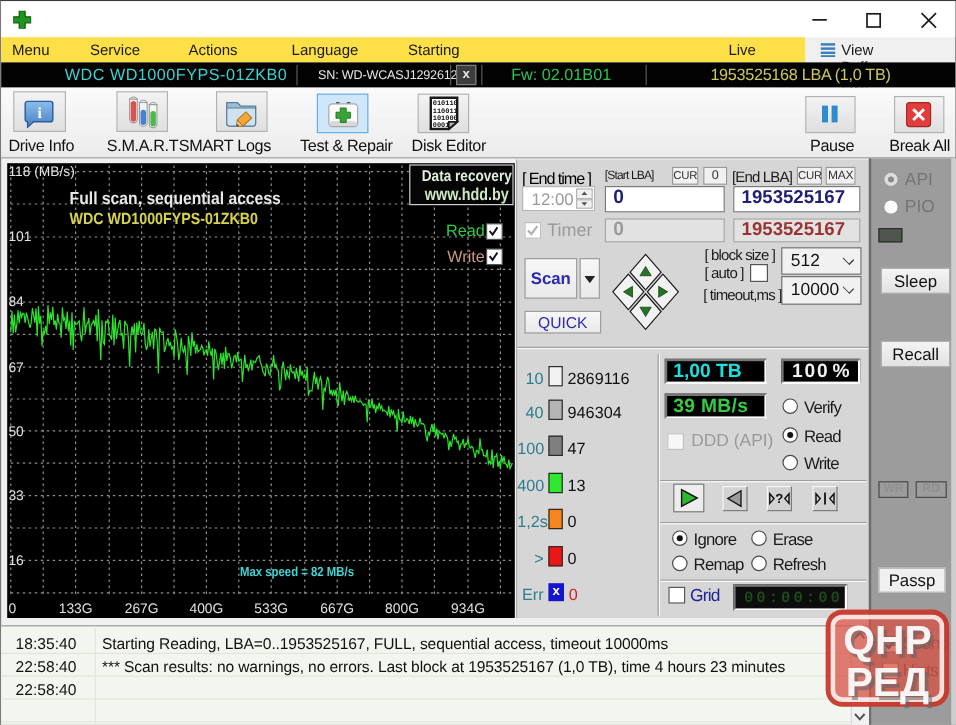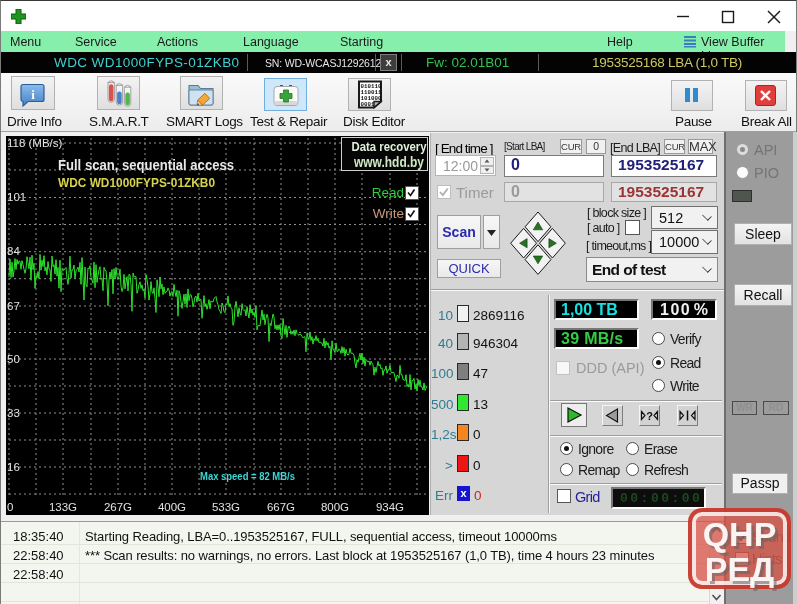--- a/index.html
+++ b/index.html
@@ -6,21 +6,21 @@
 html,body { width:797px; height:604px; overflow:hidden; }
 body { font-family:"Liberation Sans", sans-serif; background:#f0f0f0; position:relative; }
 #win { position:absolute; left:0; top:0; width:797px; height:604px; border:1px solid #7a7a7a; border-top:1px solid #3a3a3a; background:#f0f0f0; }
 .abs { position:absolute; }
 
 
 #titlebar { position:absolute; left:0; top:0; width:795px; height:30px; background:#ffffff; }
 #title-text { position:absolute; left:35px; top:8px; font-size:13.5px; color:#1a1a1a; }
 
 
-#menubar { position:absolute; left:0; top:30px; width:784px; height:21px; background:#86efac; }
+#menubar { position:absolute; left:0; top:30px; width:670px; height:21px; background:#fde047; }
 .mitem { position:absolute; top:4px; font-size:12.5px; color:#1a1a1a; }
 
 
 #infobar { position:absolute; left:0; top:51px; width:795px; height:21px; background:#030303; }
 .iseg { position:absolute; top:3px; font-size:13.5px; }
 .idiv { position:absolute; top:2px; width:1px; height:17px; background:#5a5a5a; }
 
 
 #toolbar { position:absolute; left:0; top:72px; width:795px; height:59px; background:linear-gradient(#fafafa,#ececec); border-bottom:1px solid #a0a0a0; }
 .tbtn { position:absolute; top:3px; height:34px; background:linear-gradient(#f3f3f3,#dfdfdf); border:1px solid #b2b2b2; }
@@ -81,21 +81,21 @@
     <line x1="115" y1="10" x2="103" y2="22" stroke="#1a1a1a" stroke-width="1.4"></line>
   </svg>
 </div>
 
 <div id="menubar">
   <span class="mitem" style="left:9px">Menu</span>
   <span class="mitem" style="left:74px">Service</span>
   <span class="mitem" style="left:156px">Actions</span>
   <span class="mitem" style="left:242px">Language</span>
   <span class="mitem" style="left:339px">Starting</span>
-  <span class="mitem" style="left:606px">Help</span>
+  <span class="mitem" style="left:606px">Live</span>
   <svg class="abs" style="left:682px;top:4px" width="14" height="13" viewBox="0 0 14 13">
     <rect x="1" y="1" width="12" height="2" fill="#3a7ebf"></rect>
     <rect x="1" y="4.5" width="12" height="2" fill="#3a7ebf"></rect>
     <rect x="1" y="8" width="12" height="2" fill="#3a7ebf"></rect>
     <rect x="1" y="11" width="12" height="1.5" fill="#3a7ebf"></rect>
   </svg>
   <span class="mitem" style="left:700px">View Buffer Live</span>
 </div>
 
 <div id="infobar">
@@ -144,21 +144,21 @@
   <div class="tbtn" style="left:179px;width:43px"></div>
   <svg class="abs" style="left:186px;top:9px" width="30" height="26" viewBox="0 0 30 26">
     <path d="M2 3.5 h9 l2.5 3 h12.5 v14.5 a2 2 0 0 1 -2 2 h-20 a2 2 0 0 1 -2 -2 z" fill="#9dbdd3" stroke="#5a7e9a" stroke-width="1.1"></path>
     <path d="M2 8 h24 v13 a2 2 0 0 1 -2 2 h-20 a2 2 0 0 1 -2 -2 z" fill="#cee2ef" stroke="#5a7e9a" stroke-width="0.9"></path>
     <g transform="rotate(47 18 16)">
       <rect x="14.5" y="12.8" width="7" height="10" fill="#f2a839" stroke="#b06a10" stroke-width="0.8"></rect>
       <path d="M14.5 22.8 h7 l-3.5 4 z" fill="#ecd2ac" stroke="#b06a10" stroke-width="0.7"></path>
       <path d="M16.8 25.4 l1.2 1.4 1.2-1.4 -1.2-1.1 z" fill="#555"></path>
     </g>
   </svg>
-  <div class="tlabel" style="left:165px">SMART Logs</div>
+  <div class="tlabel" style="left:148px">SMART Logs</div>
 
   <div class="tbtn" style="left:263px;width:43px;height:33px;top:5px;background:#cfe7fa;border:1px solid #70aede"></div>
   <svg class="abs" style="left:271px;top:9px" width="28" height="26" viewBox="0 0 28 26">
     <path d="M8 3 h3 v2 h-3 z M17 3 h3 v2 h-3 z" fill="#555"></path>
     <rect x="2" y="4.5" width="24" height="19" rx="3" fill="#fbfbfb" stroke="#a8a8a8" stroke-width="1"></rect>
     <rect x="2.6" y="19" width="22.8" height="4" rx="2" fill="#d8d8d8"></rect>
     <path d="M11.5 8 h5 v3.5 h3.5 v5 h-3.5 v3.5 h-5 v-3.5 h-3.5 v-5 h3.5 z" fill="#3aa23a" stroke="#1f7a1f" stroke-width="0.8"></path>
   </svg>
   <div class="tlabel" style="left:249px">Test &amp; Repair</div>
 
@@ -281,21 +281,21 @@
   <div class="glbl" style="left:25px;top:51px;font-size:15px">Timer</div>
 
   <div class="lbl" style="left:73px;top:8px;font-size:10px">[Start LBA]</div>
   <div class="sbtn" style="left:129px;top:6px;width:22px;height:15px;line-height:13px;font-size:9.5px">CUR</div>
   <div class="sbtn" style="left:155px;top:6px;width:20px;height:15px;line-height:13px;font-size:10.5px">0</div>
   <div class="inp" style="left:73px;top:22px;width:100px;height:22px">0</div>
   <div class="inpd" style="left:73px;top:49px;width:100px;height:20px;line-height:17px">0</div>
 
   <div class="lbl" style="left:179px;top:8px;font-size:12.5px">[End LBA]</div>
   <div class="sbtn" style="left:233px;top:6px;width:21px;height:15px;line-height:13px;font-size:9.5px">CUR</div>
-  <div class="sbtn" style="left:257px;top:6px;width:25px;height:15px;line-height:13px;font-size:13px">MAX</div>
+  <div class="sbtn" style="left:257px;top:6px;width:25px;height:15px;line-height:13px;font-size:10px">MAX</div>
   <div class="inp" style="left:180px;top:22px;width:106px;height:22px;font-size:15.5px">1953525167</div>
   <div class="inpd" style="left:180px;top:49px;width:106px;height:20px;line-height:17px;font-size:15.5px;color:#9c3333">1953525167</div>
 
   <div class="btn" style="left:6px;top:82px;width:44px;height:34px;font-weight:bold;font-size:14px;color:#2a2ab0;line-height:32px">Scan</div>
   <div class="btn" style="left:52px;top:82px;width:17px;height:34px">
     <svg width="9" height="6" viewBox="0 0 9 6" style="margin-top:14px">
           <path d="M0 0 h9 l-4.5 6 z" fill="#222"></path>
         </svg>
   </div>
   <div class="btn" style="left:6px;top:126px;width:64px;height:19px;font-weight:normal;font-size:13px;color:#2a2ab0;line-height:17px">QUICK</div>
@@ -320,37 +320,33 @@
         <span class="cv">512</span>
         <span class="chev"></span>
       </div>
   <div class="lbl" style="left:156px;top:88px;font-size:12.5px">[ auto ]</div>
   <div class="check" style="left:194px;top:87px;width:15px;height:15px;border-color:#555"></div>
   <div class="combo" style="left:220px;top:97px;width:67px;height:24px">
         <span class="cv" style="top:3px">10000</span>
         <span class="chev"></span>
       </div>
   <div class="lbl" style="left:155px;top:106px;font-size:12.5px">[ timeout,ms ]</div>
-  <div class="combo" style="left:155px;top:124px;width:132px;height:25px;border-color:#8a8a8a">
-    <span class="cv" style="font-size:15.5px;font-weight:bold;top:3px;letter-spacing:-0.6px;left:5px">End of test</span>
-        <span class="chev"></span>
-  </div>
 
   <div class="sep-h" style="left:0;top:156px;width:293px"></div>
 
   <div class="statlbl" style="left:0;top:175px">10</div>
   <div class="statblk" style="left:26px;top:172px;background:#f2f2f2"></div>
   <div class="statval" style="left:42px;top:175px">2869116</div>
   <div class="statlbl" style="left:0;top:203px">40</div>
   <div class="statblk" style="left:26px;top:200px;background:#b4b4b4"></div>
   <div class="statval" style="left:42px;top:203px">946304</div>
   <div class="statlbl" style="left:0;top:233px">100</div>
   <div class="statblk" style="left:26px;top:230px;background:#7f7f7f"></div>
   <div class="statval" style="left:42px;top:233px">47</div>
-  <div class="statlbl" style="left:0;top:264px">500</div>
+  <div class="statlbl" style="left:0;top:264px">400</div>
   <div class="statblk" style="left:26px;top:261px;background:#2fe82f"></div>
   <div class="statval" style="left:42px;top:264px">13</div>
   <div class="statlbl" style="left:0;top:294px">1,2s</div>
   <div class="statblk" style="left:26px;top:291px;background:#f5861f"></div>
   <div class="statval" style="left:42px;top:294px">0</div>
   <div class="statlbl" style="left:0;top:325px">&gt;</div>
   <div class="statblk" style="left:26px;top:322px;background:#ee1515"></div>
   <div class="statval" style="left:42px;top:325px">0</div>
   <div class="statlbl" style="left:0;top:355px">Err</div>
   <div class="abs" style="left:26px;top:353px;width:13px;height:15px;background:#1515d0;color:#fff;font-weight:bold;font-size:11px;text-align:center;line-height:15px">x</div>

